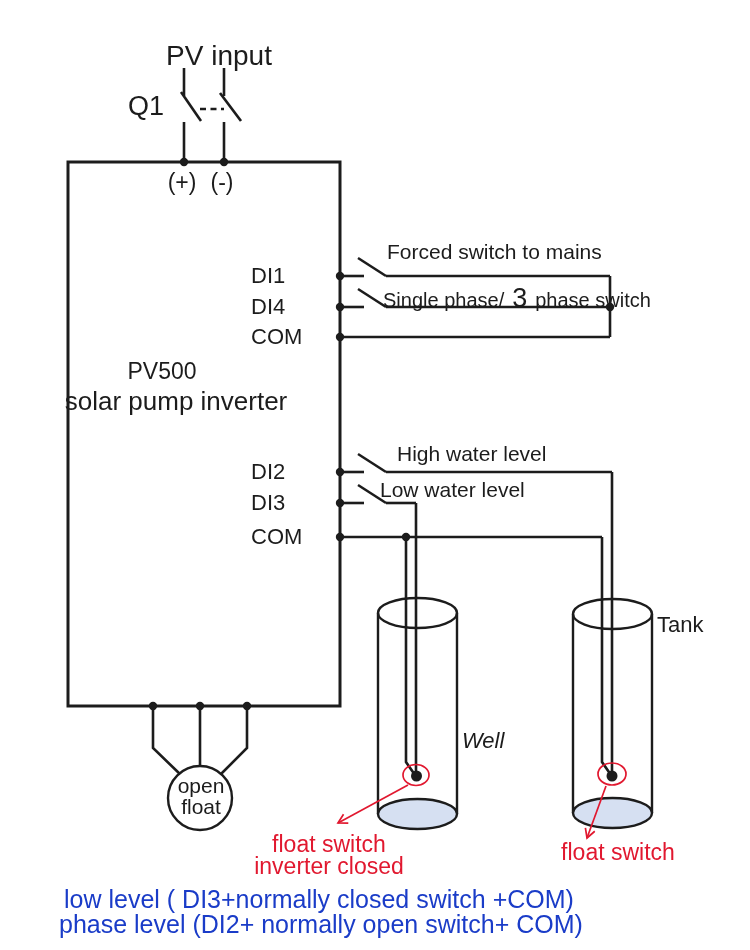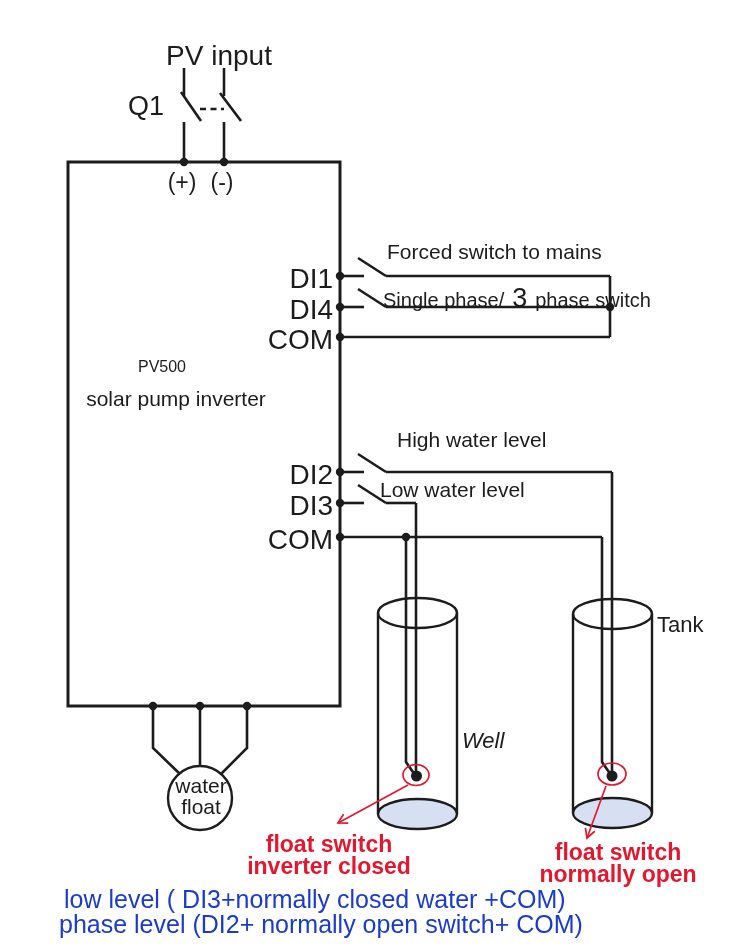--- a/index.html
+++ b/index.html
@@ -5,30 +5,30 @@
   html,body{margin:0;padding:0;background:#fff;}
   .canvas{
     position:relative;width:750px;height:950px;overflow:hidden;
     background:var(--c-bg,#fff);
     font-family:"Liberation Sans","DejaVu Sans",sans-serif;
     color:var(--c-ink,#1c1c1c);
   }
   .canvas svg{position:absolute;left:0;top:0;width:750px;height:950px;}
   .lbl{position:absolute;white-space:nowrap;line-height:1.05;}
   .ctr{transform:translateX(-50%);text-align:center;}
-  .term{left:251px;width:82px;text-align:right;font-size:28px;}
+  .term{left:251px;width:82px;text-align:left;font-size:22px;}
   .wire{stroke:var(--c-ink,#1c1c1c);stroke-width:2.6;fill:none;}
   .thick{stroke-width:3;}
   .thin{stroke-width:2.4;}
   .dash{stroke-dasharray:6 4.5;}
   .dot{fill:var(--c-ink,#1c1c1c);stroke:none;}
   .vfill{fill:var(--c-bg,#fff);stroke:var(--c-ink,#1c1c1c);stroke-width:2.4;}
   .water{fill:var(--c-water,#d6e0f2);stroke:var(--c-ink,#1c1c1c);stroke-width:2.4;}
   .rl{stroke:var(--c-red,#e1182f);stroke-width:1.7;fill:none;}
-  .red{color:var(--c-red,#e1182f);font-weight:700;}
+  .red{color:var(--c-red,#e1182f);font-weight:400;}
   .blue{color:var(--c-blue,#1a3cc8);font-size:25px;}
   .num3{font-size:27px;margin:0 8px;}
   .inline-bl{display:inline-flex;align-items:baseline;}
 </style>
 </head>
 <body>
 
 <div class="canvas">
 
   <svg viewBox="0 0 750 950">
@@ -112,52 +112,51 @@
       <path class="rl" d="M408 785 L338 823" marker-end="url(#arrowhead)"></path>
       <path class="rl" d="M606 786 L587 838" marker-end="url(#arrowhead)"></path>
     </g>
   </svg>
 
   <div class="lbl ctr" style="left:219px;top:41px;font-size:28px;">PV input</div>
   <div class="lbl" style="left:128px;top:92px;font-size:27px;">Q1</div>
   <div class="lbl ctr" style="left:182px;top:170px;font-size:23px;">(+)</div>
   <div class="lbl ctr" style="left:222px;top:170px;font-size:23px;">(-)</div>
 
-  <div class="lbl ctr" style="left:162px;top:359px;font-size:16px;">PV500</div>
-  <div class="lbl ctr" style="left:176px;top:388px;font-size:21px;">solar pump inverter</div>
+  <div class="lbl ctr" style="left:162px;top:359px;font-size:23px;">PV500</div>
+  <div class="lbl ctr" style="left:176px;top:388px;font-size:26px;">solar pump inverter</div>
 
   <div class="lbl term" style="top:264px;">DI1</div>
   <div class="lbl term" style="top:295px;">DI4</div>
   <div class="lbl term" style="top:325px;">COM</div>
   <div class="lbl term" style="top:460px;">DI2</div>
   <div class="lbl term" style="top:491px;">DI3</div>
   <div class="lbl term" style="top:525px;">COM</div>
 
   <div class="lbl" style="left:387px;top:241px;font-size:21px;">Forced switch to mains</div>
   <div class="lbl inline-bl" style="left:383px;top:284px;font-size:20px;">
     <span>Single phase/</span>
     <span class="num3">3</span>
     <span>phase switch</span>
   </div>
-  <div class="lbl" style="left:397px;top:429px;font-size:21px;">High water level</div>
+  <div class="lbl" style="left:397px;top:443px;font-size:21px;">High water level</div>
   <div class="lbl" style="left:380px;top:479px;font-size:21px;">Low water level</div>
 
   <div class="lbl" style="left:657px;top:613px;font-size:22px;">Tank</div>
   <div class="lbl" style="left:462px;top:729px;font-size:22px;font-style:italic;">Well</div>
 
   <div class="lbl ctr" style="left:201px;top:775px;font-size:21px;line-height:21px;">
-    <div>water</div>
+    <div>open</div>
     <div>float</div>
   </div>
 
   <div class="lbl ctr red" style="left:329px;top:834px;font-size:23px;line-height:21.5px;">
     <div>float switch</div>
     <div>inverter closed</div>
   </div>
   <div class="lbl ctr red" style="left:618px;top:841px;font-size:23px;line-height:22px;">
     <div>float switch</div>
-    <div>normally open</div>
   </div>
 
-  <div class="lbl blue" style="left:64px;top:886px;">low level ( DI3+normally closed water +COM)</div>
+  <div class="lbl blue" style="left:64px;top:886px;">low level ( DI3+normally closed switch +COM)</div>
   <div class="lbl blue" style="left:59px;top:911px;">phase level (DI2+ normally open switch+ COM)</div>
 
 </div>
 
 </body></html>

